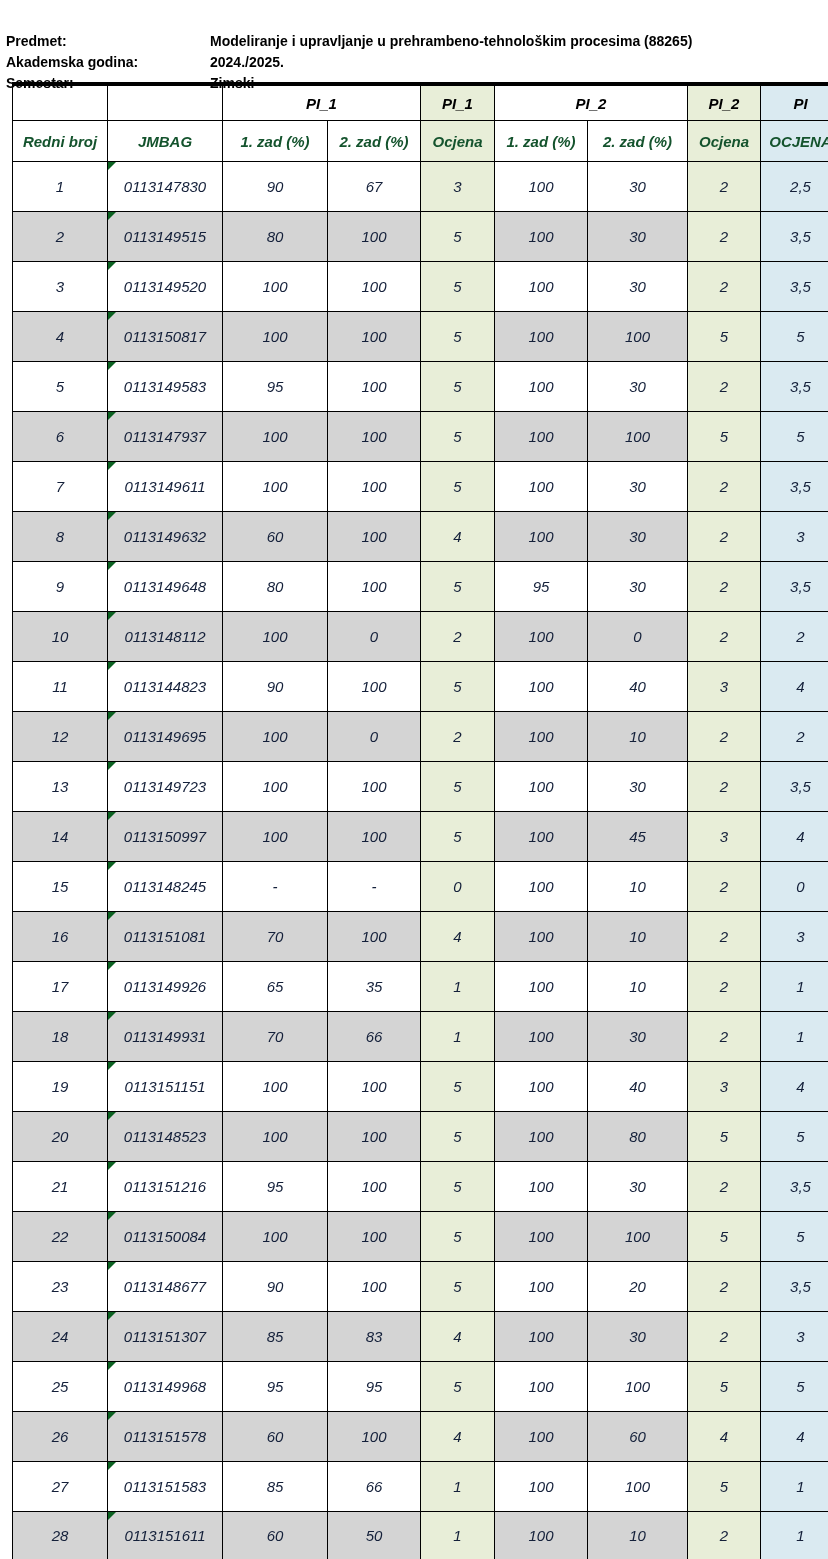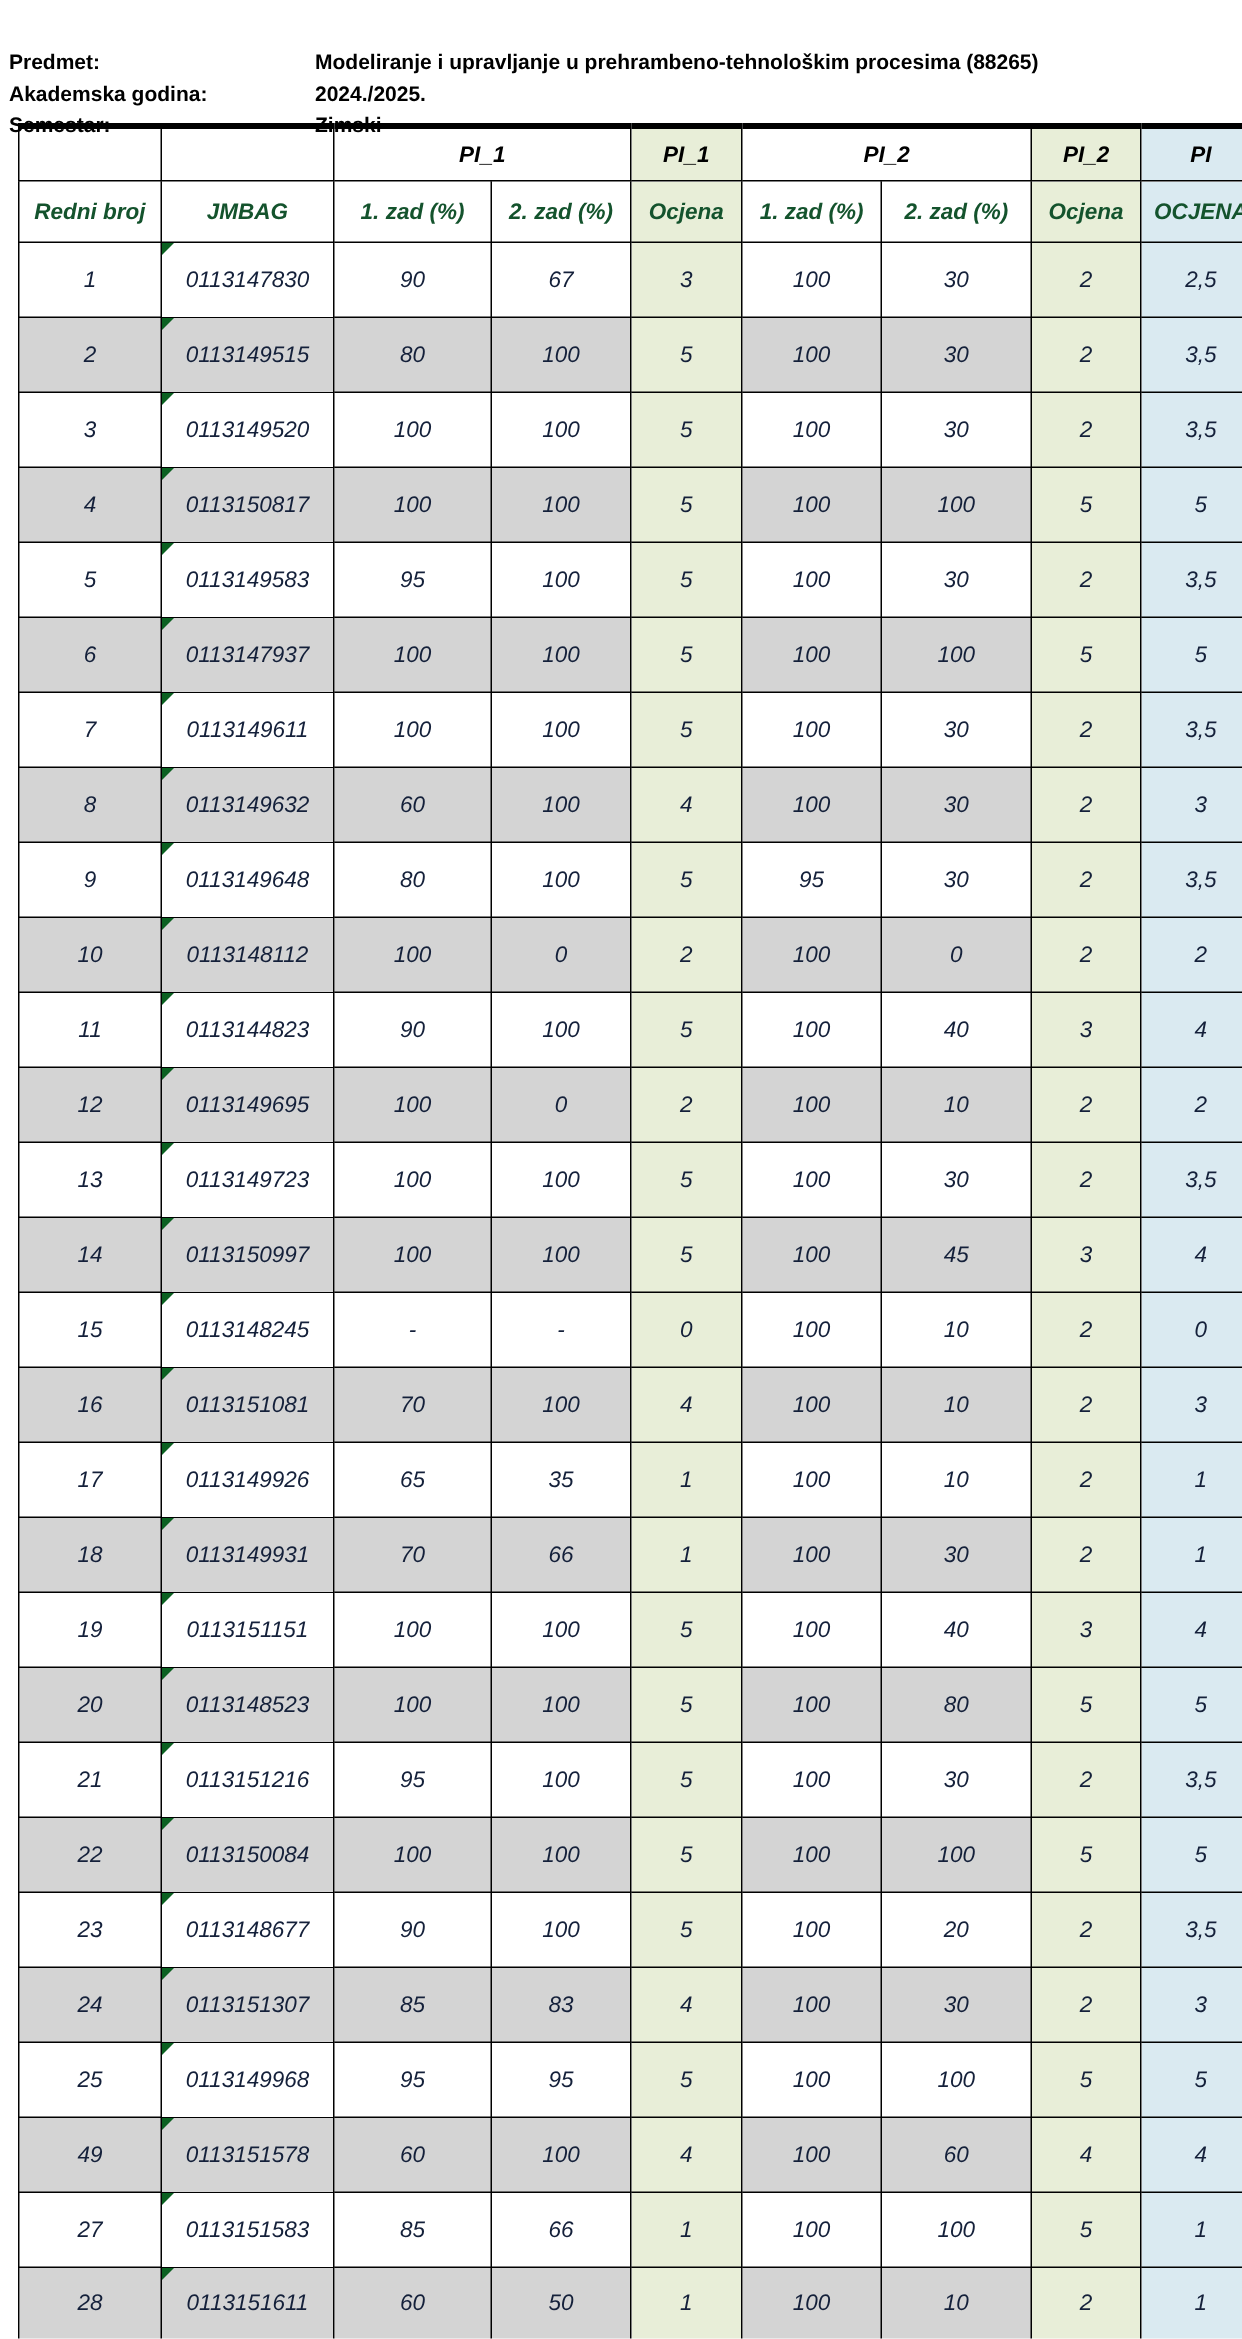--- a/index.html
+++ b/index.html
@@ -453,21 +453,21 @@
         <td class="col-jmbag"><span class="comment-marker"></span><span>0113149968</span></td>
         <td>95</td>
         <td class="col-p1z2">95</td>
         <td class="tint-green col-p1ocj">5</td>
         <td>100</td>
         <td class="col-p2z2">100</td>
         <td class="tint-green col-p2ocj">5</td>
         <td class="tint-blue">5</td>
       </tr>
       <tr>
-        <td class="col-idx">49</td>
+        <td class="col-idx">26</td>
         <td class="col-jmbag"><span class="comment-marker"></span><span>0113151578</span></td>
         <td>60</td>
         <td class="col-p1z2">100</td>
         <td class="tint-green col-p1ocj">4</td>
         <td>100</td>
         <td class="col-p2z2">60</td>
         <td class="tint-green col-p2ocj">4</td>
         <td class="tint-blue">4</td>
       </tr>
       <tr>

